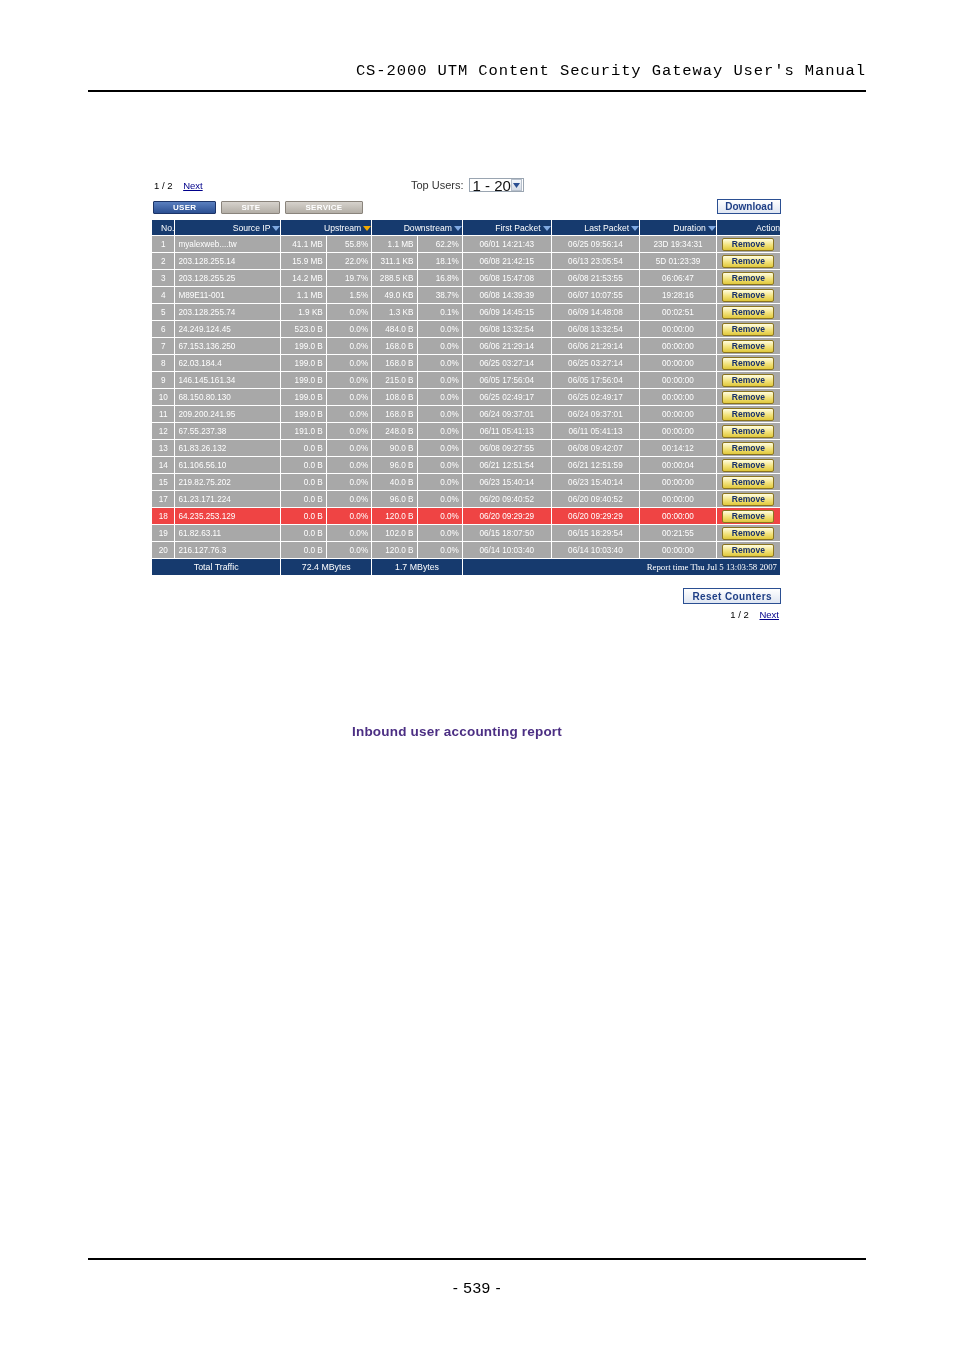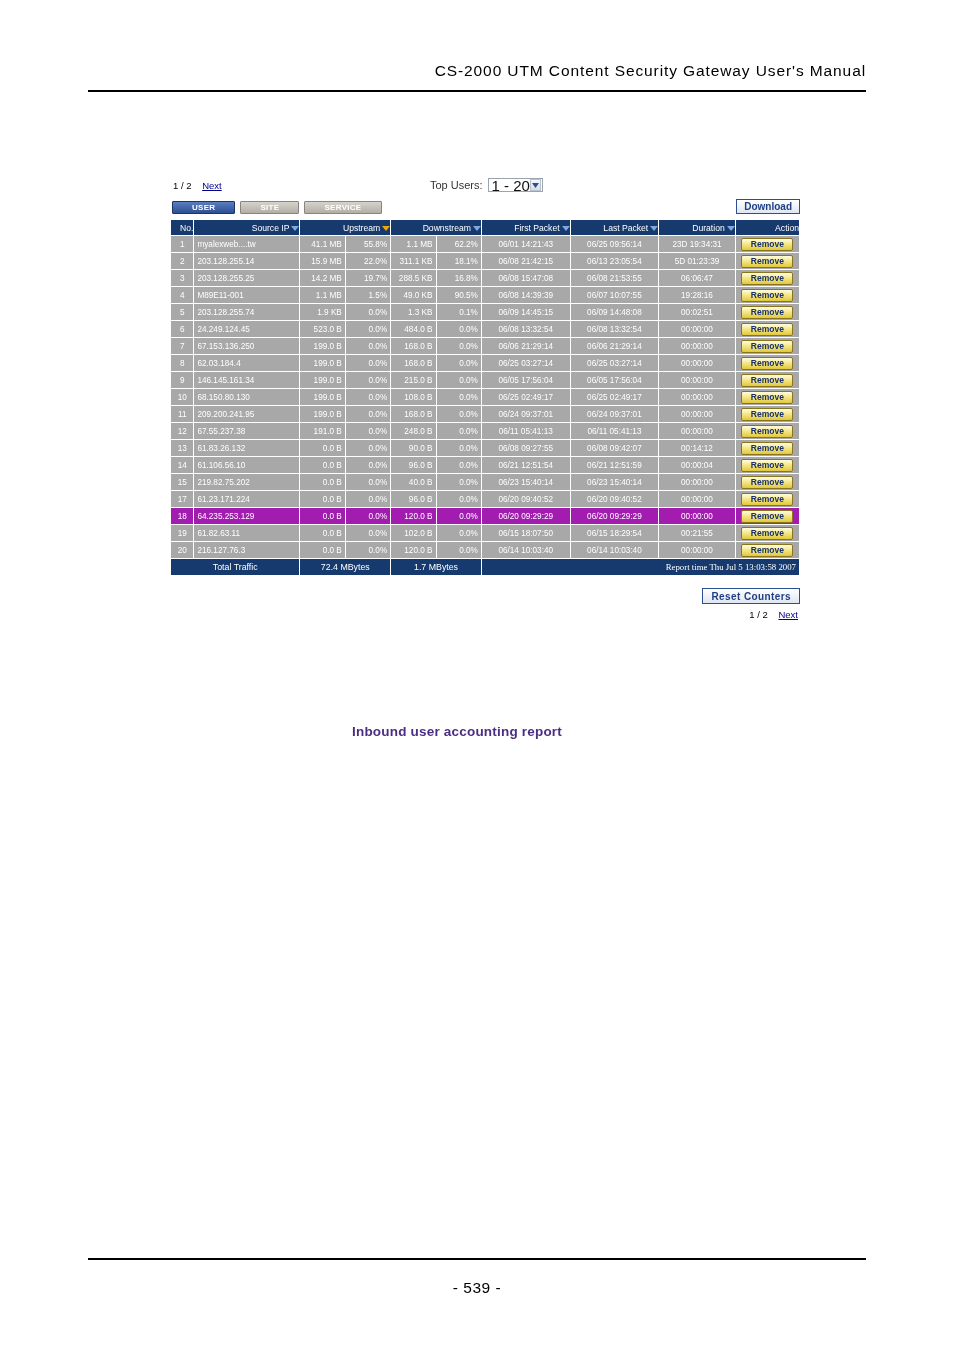--- a/index.html
+++ b/index.html
@@ -17,21 +17,21 @@
     overflow: hidden;
   }
 
   
   .page-header {
     position: absolute;
     top: 62px;
     left: 88px;
     width: 778px;
     text-align: right;
-    font-family: Liberation Sans, sans-serif;
+    font-family: Liberation Mono, monospace;
     font-size: 15.5px;
     letter-spacing: 0.9px;
     color: #000;
     white-space: nowrap;
   }
   .header-rule {
     position: absolute;
     top: 90px;
     left: 88px;
     width: 778px;
@@ -53,21 +53,21 @@
     width: 778px;
     text-align: center;
     font-size: 15.5px;
     letter-spacing: 0.5px;
   }
 
   
   .shot {
     position: absolute;
     top: 178px;
-    left: 170px;
+    left: 151px;
     width: 630px;
     font-family: "Liberation Sans", sans-serif;
     font-size: 9px;
   }
 
   
   .topbar {
     position: relative;
     height: 22px;
   }
@@ -226,21 +226,21 @@
     overflow: hidden;
   }
   td.c-no      { text-align: center; width: 22px; }
   td.c-ip      { text-align: left;   width: 103px; }
   td.c-num     { text-align: right;  width: 46px; }
   td.c-pct     { text-align: right;  width: 42px; }
   td.c-time    { text-align: center; width: 86px; }
   td.c-dur     { text-align: center; width: 74px; }
   td.c-act     { text-align: center; width: 62px; background:#ffffff; border-color:#ffffff; padding:0; }
 
-  tr.sel td { background: #a21caf; }
+  tr.sel td { background: #ef4444; }
 
   .remove-btn {
     display: inline-flex;
     align-items: center;
     justify-content: center;
     width: 52px;
     height: 13px;
     background: linear-gradient(#fffde0,#f2e27a 55%,#e0c83c);
     border: 1px solid #8a7420;
     border-radius: 2px;
@@ -433,21 +433,21 @@
           <td class="c-time">06/08 21:53:55</td>
           <td class="c-dur">06:06:47</td>
           <td class="c-act"><span class="remove-btn">Remove</span></td>
         </tr>
         <tr>
           <td class="c-no">4</td>
           <td class="c-ip">M89E11-001</td>
           <td class="c-num">1.1 MB</td>
           <td class="c-pct">1.5%</td>
           <td class="c-num">49.0 KB</td>
-          <td class="c-pct">90.5%</td>
+          <td class="c-pct">38.7%</td>
           <td class="c-time">06/08 14:39:39</td>
           <td class="c-time">06/07 10:07:55</td>
           <td class="c-dur">19:28:16</td>
           <td class="c-act"><span class="remove-btn">Remove</span></td>
         </tr>
         <tr>
           <td class="c-no">5</td>
           <td class="c-ip">203.128.255.74</td>
           <td class="c-num">1.9 KB</td>
           <td class="c-pct">0.0%</td>

